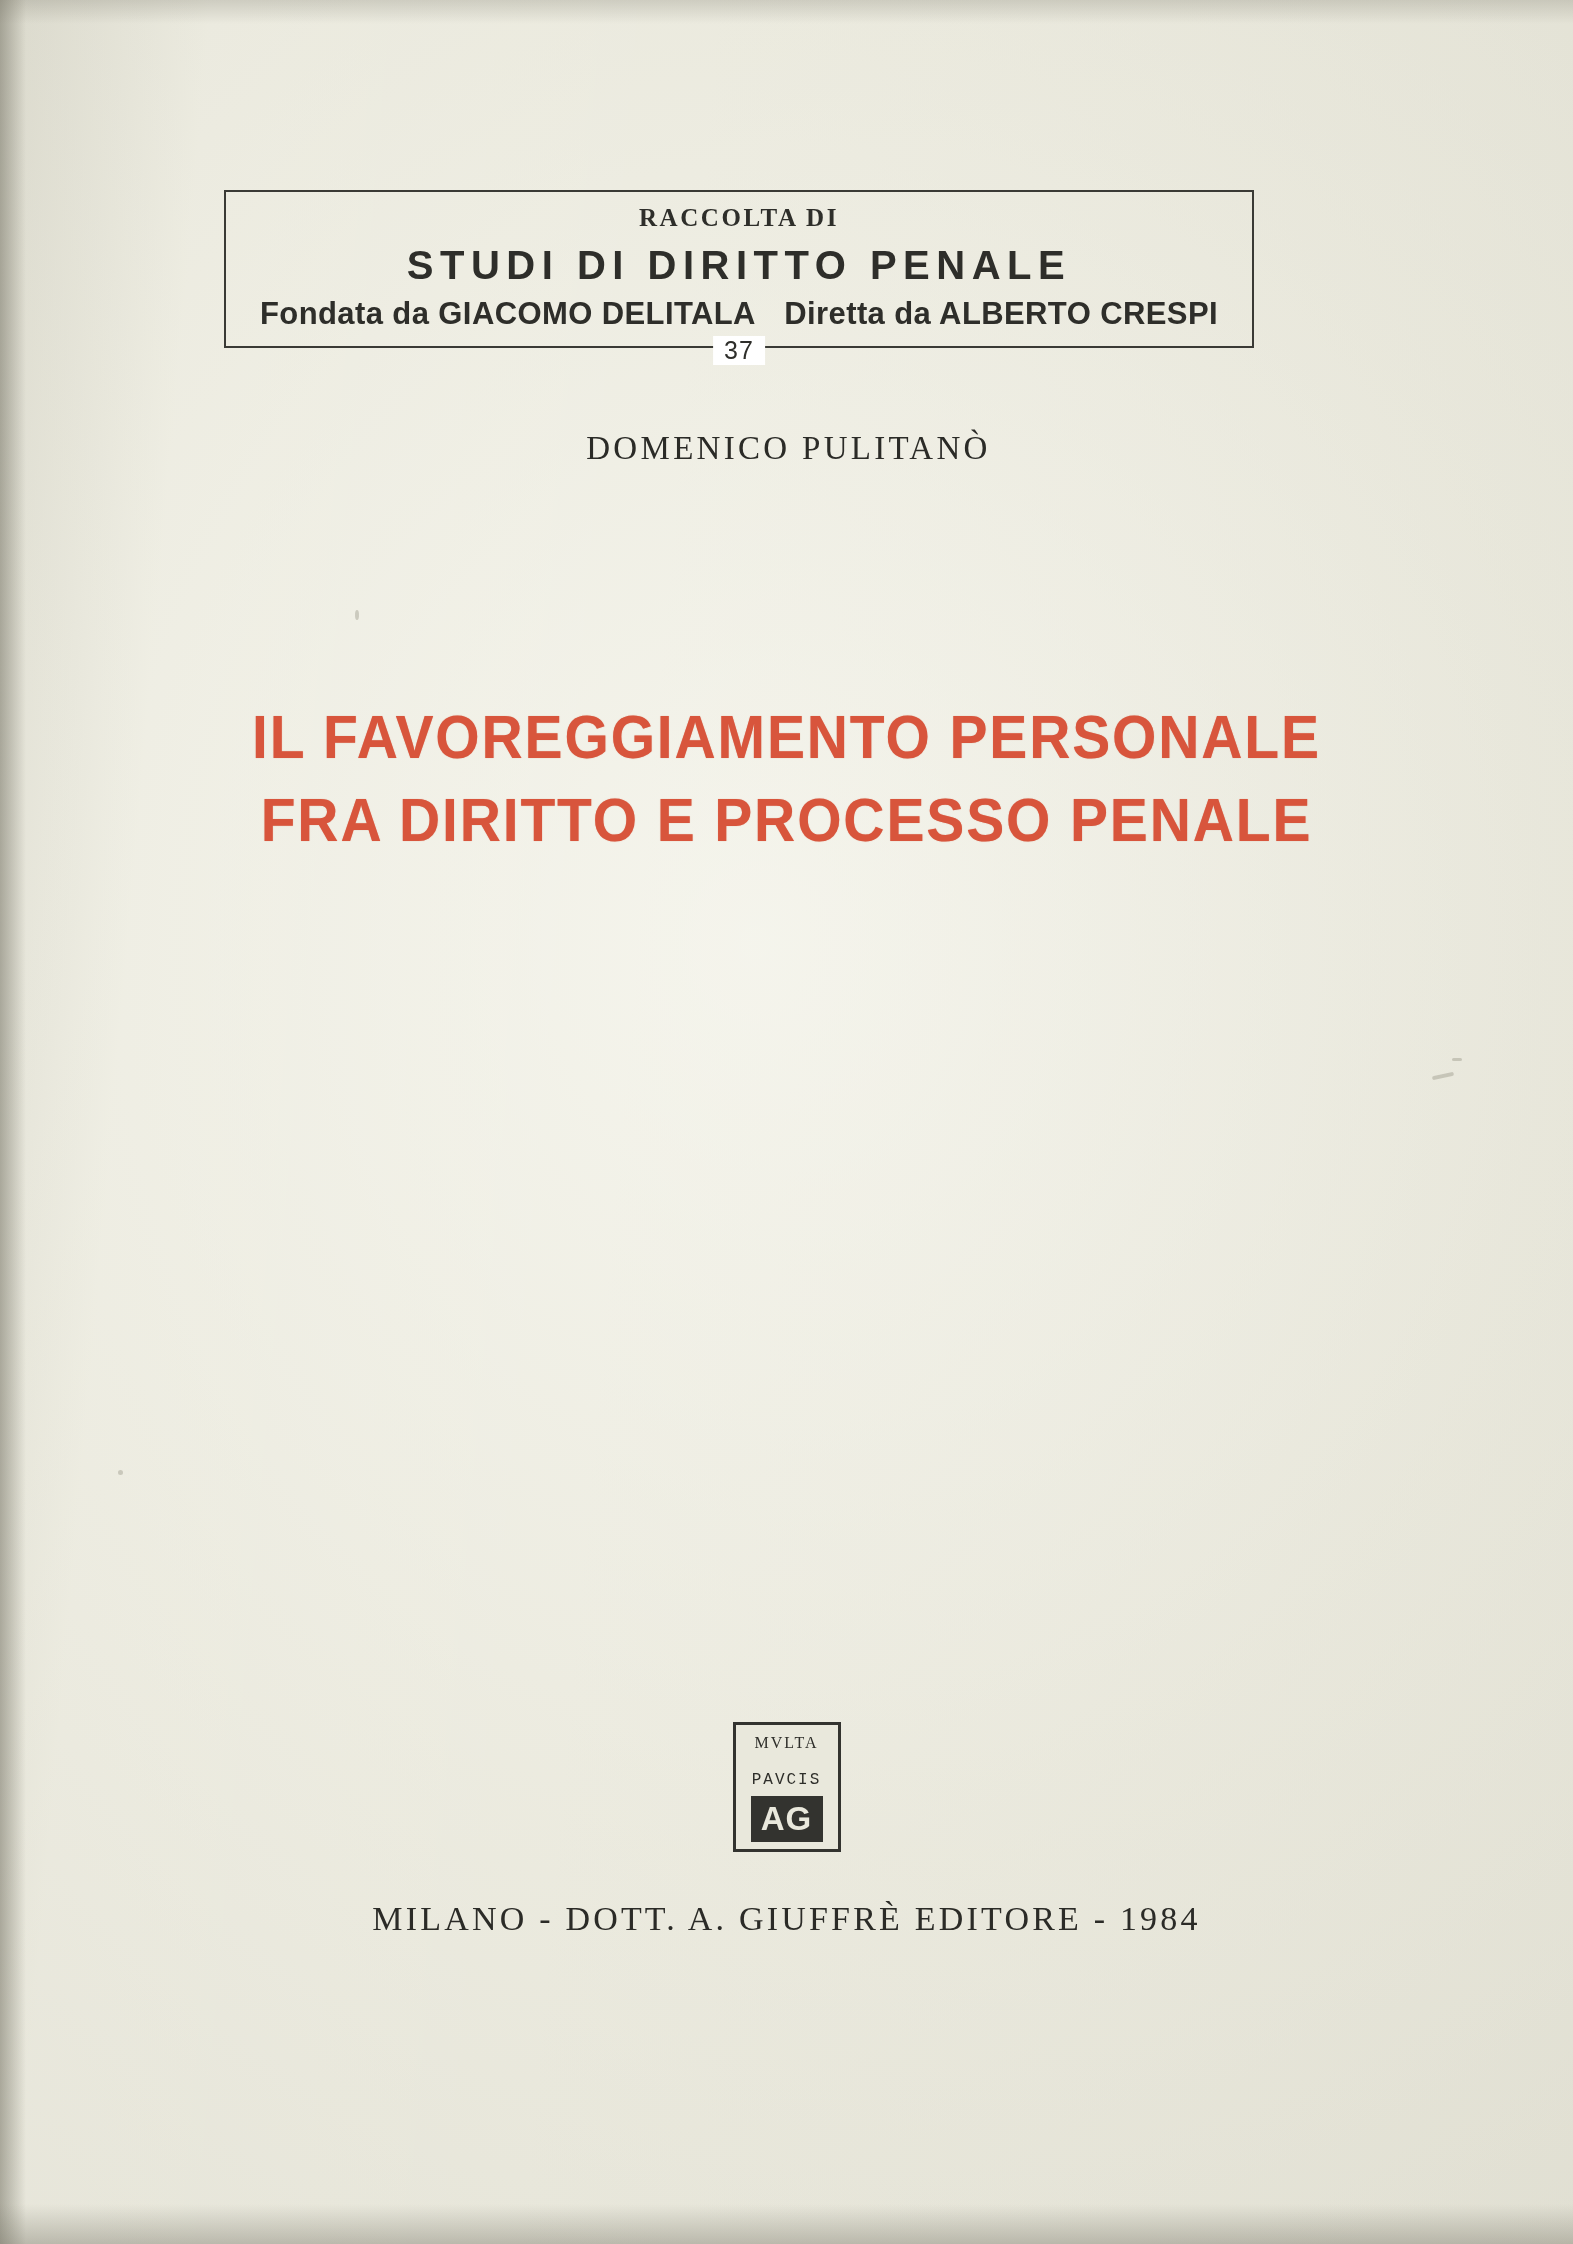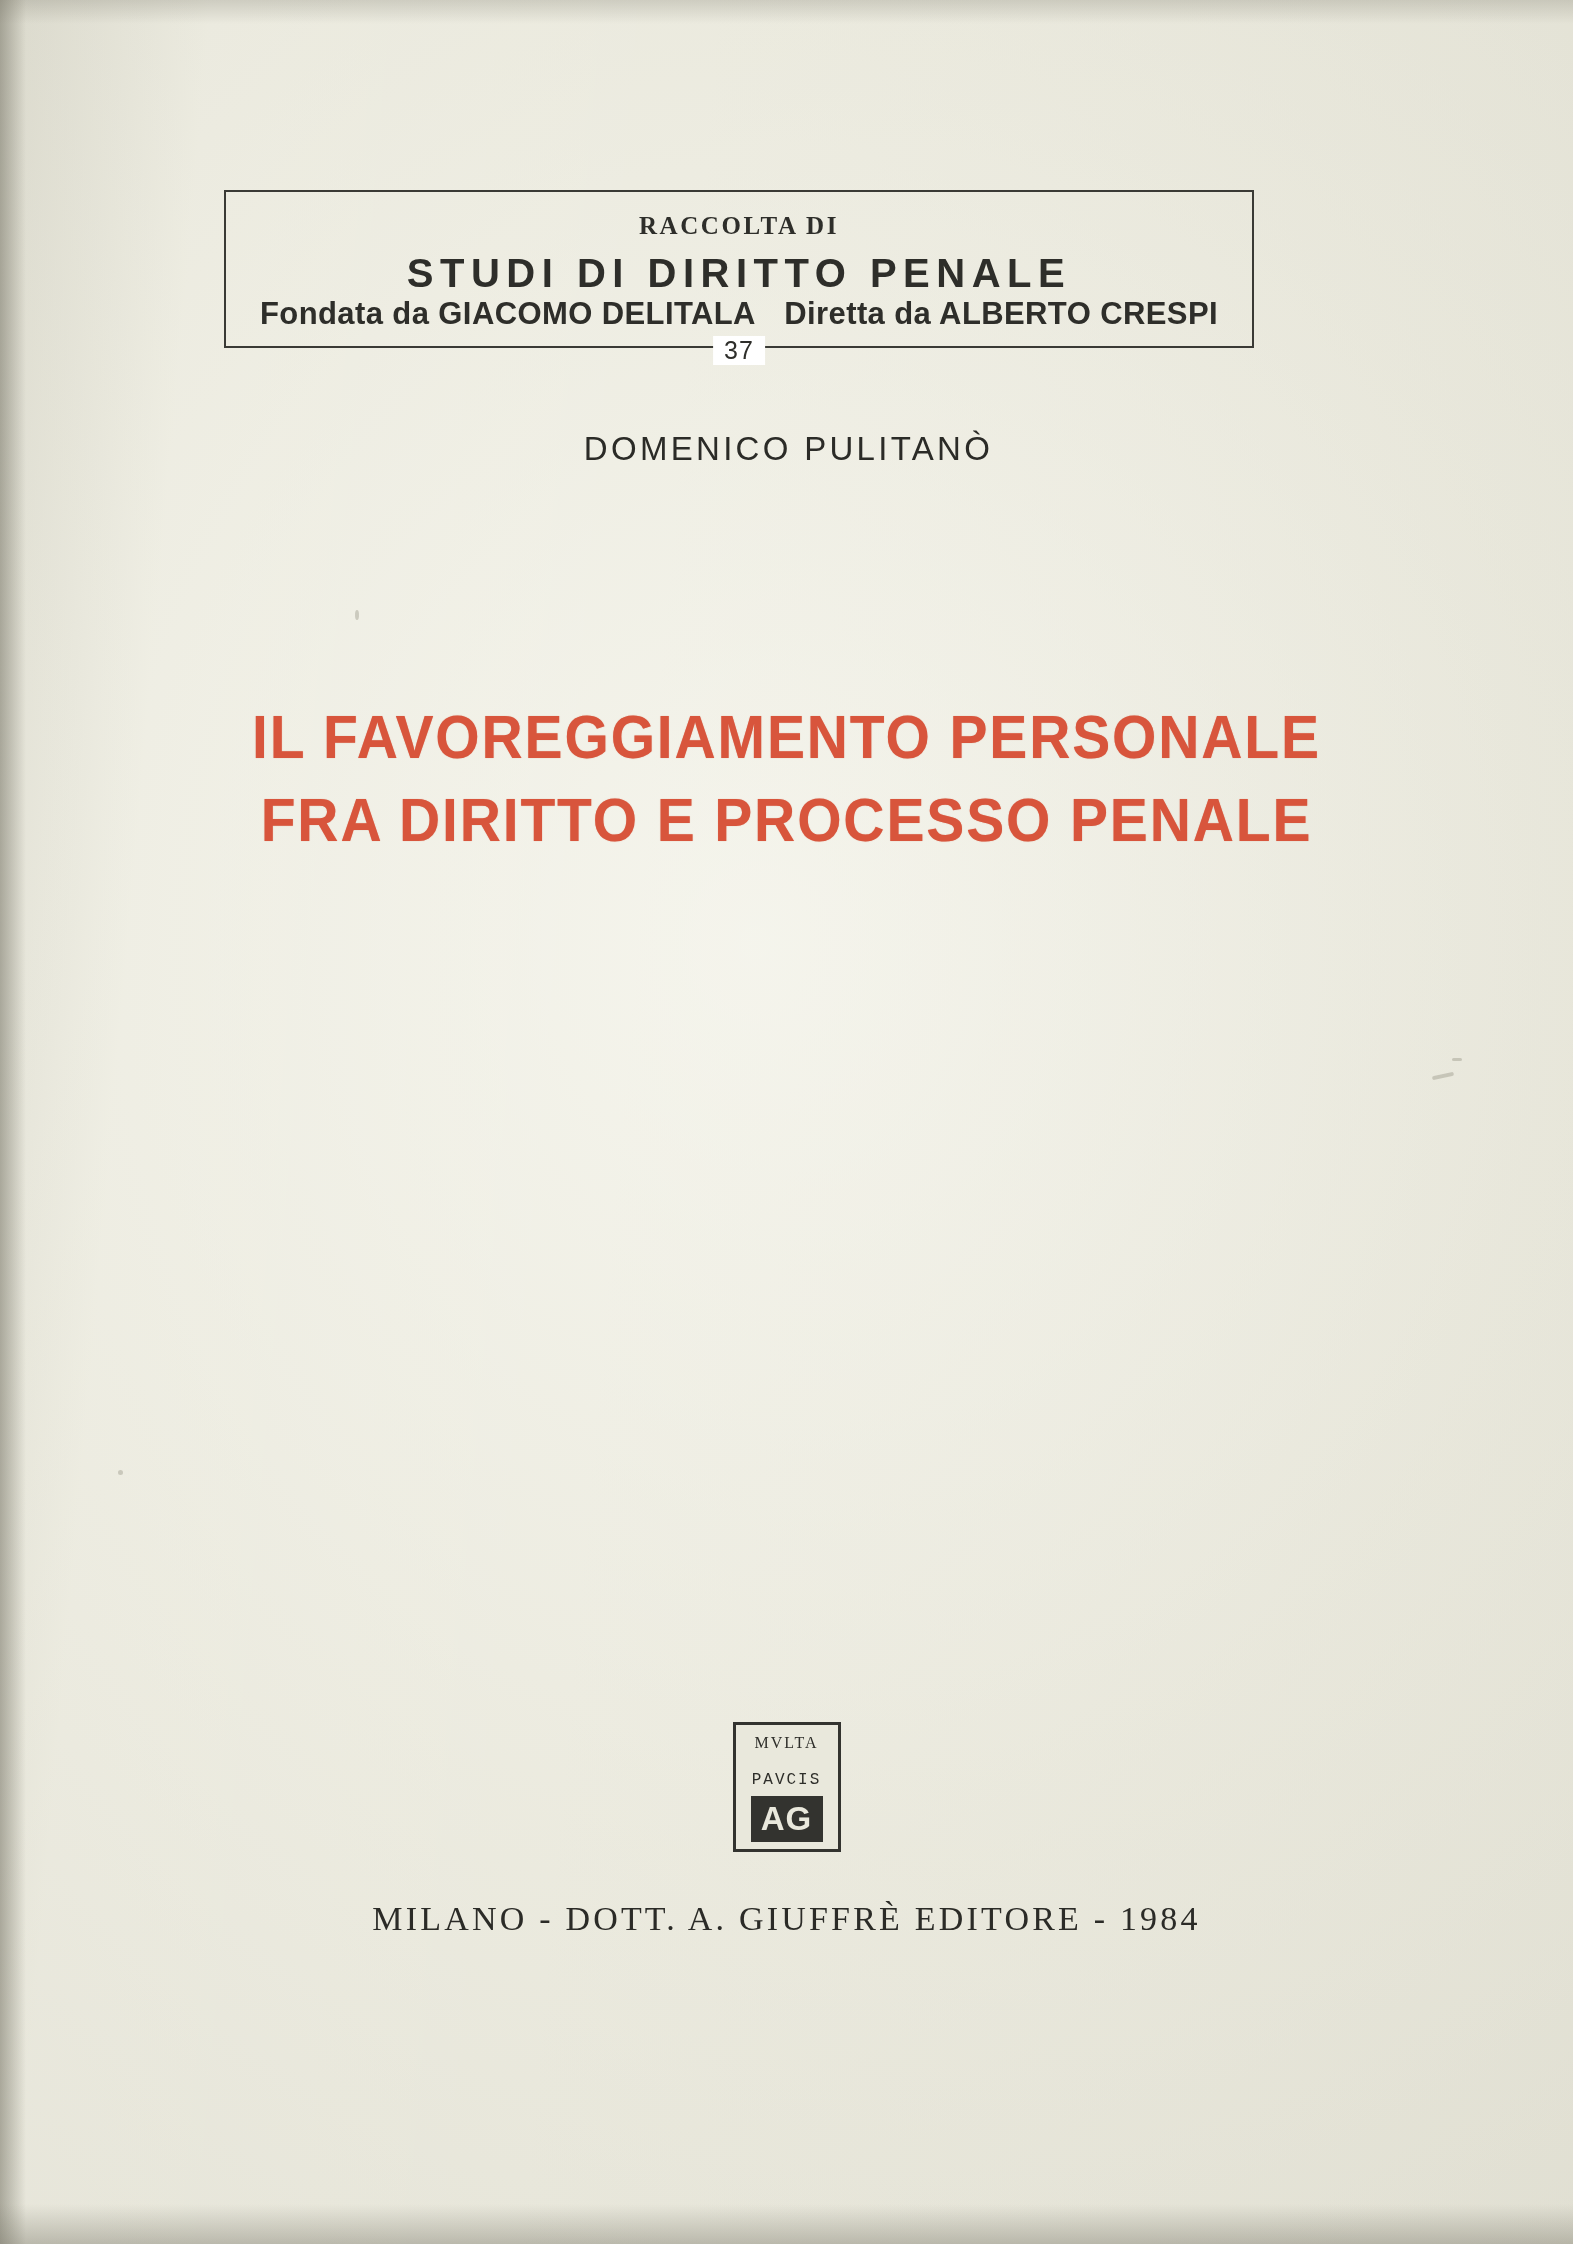--- a/index.html
+++ b/index.html
@@ -57,21 +57,21 @@
     width: 1030px;
     height: 158px;
     border: 2px solid #3a3a35;
     box-sizing: border-box;
   }
   .series-box-inner {
     text-align: center;
     color: #2e2e2a;
   }
   .series-line-1 {
-    margin-top: 20px;
+    margin-top: 12px;
     font-size: 25px;
     letter-spacing: 2.6px;
     font-weight: bold;
     font-family: "Liberation Serif", serif;
   }
   .series-line-2 {
     margin-top: 11px;
     font-size: 40px;
     font-weight: bold;
     letter-spacing: 6.5px;
@@ -109,21 +109,21 @@
   
   .author {
     position: absolute;
     left: 4px;
     right: 0;
     top: 430px;
     text-align: center;
     font-size: 33px;
     letter-spacing: 3.3px;
     color: #2b2b27;
-    font-family: Liberation Sans, sans-serif;
+    font-family: Liberation Serif, serif;
   }
 
   
   .title-block {
     position: absolute;
     left: 0;
     right: 0;
     top: 695px;
     text-align: center;
     color: #d8553c;

